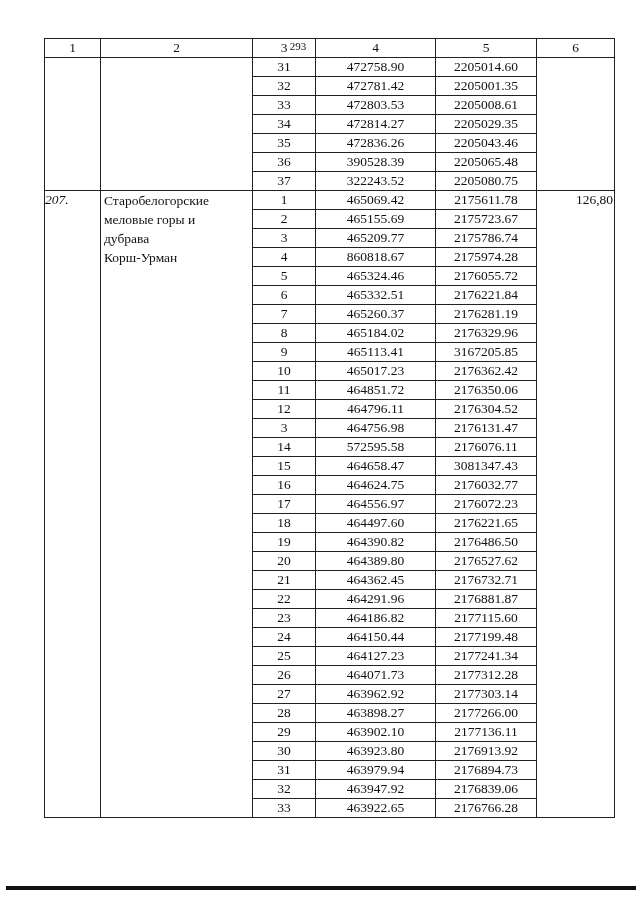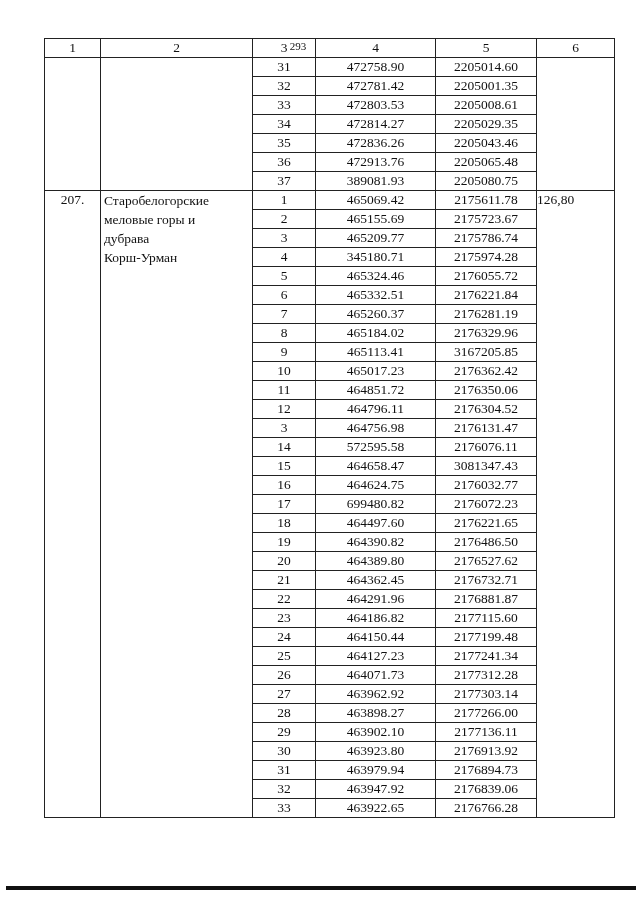--- a/index.html
+++ b/index.html
@@ -2,24 +2,24 @@
 <html><head>
 <meta charset="utf-8">
 <style>
   html, body { margin: 0; padding: 0; background: #ffffff; }
   body { width: 640px; height: 905px; position: relative; overflow: hidden;
          font-family: "Liberation Serif", "DejaVu Serif", serif; color: #111; }
   .page-num { position: absolute; top: 17px; left: 0; width: 596px; text-align: center; font-size: 11px; margin-top: 23px; }
   table.coords { position: absolute; top: 38px; left: 44px; border-collapse: collapse; table-layout: fixed; width: 570px; }
   table.coords td { border: 1px solid #222; padding: 0; font-size: 13.5px; height: 18px; line-height: 18px; }
   table.coords tr.hdr td { text-align: center; border-width: 1.5px; }
-  td.c1 { text-align: center; vertical-align: top; }
+  td.c1 { text-align: left; vertical-align: top; font-style: italic; }
   td.c2 { text-align: left; vertical-align: top; padding-left: 3px !important; line-height: 19px !important; }
   td.c3, td.c4, td.c5 { text-align: center; }
-  td.c6 { vertical-align: top; padding-right: 1px !important; }
+  td.c6 { text-align: right; vertical-align: top; padding-right: 1px !important; }
   table.coords { border: 1.5px solid #222; }
   .bottom-rule { position: absolute; left: 6px; width: 630px; top: 886px; height: 4px; background: #111; }
 </style>
 </head>
 <body>
 
 <div class="page-num">293</div>
 
 <table class="coords">
   <colgroup>
@@ -62,26 +62,26 @@
         <td class="c4">472814.27</td>
         <td class="c5">2205029.35</td>
       </tr>
       <tr>
         <td class="c3">35</td>
         <td class="c4">472836.26</td>
         <td class="c5">2205043.46</td>
       </tr>
       <tr>
         <td class="c3">36</td>
-        <td class="c4">472913.76</td>
+        <td class="c4">390528.39</td>
         <td class="c5">2205065.48</td>
       </tr>
       <tr>
         <td class="c3">37</td>
-        <td class="c4">389081.93</td>
+        <td class="c4">322243.52</td>
         <td class="c5">2205080.75</td>
       </tr>
       <tr>
         <td class="c1" rowspan="33">207.</td>
         <td class="c2" rowspan="33">
           <div>Старобелогорские</div>
           <div>меловые горы и</div>
           <div>дубрава</div>
           <div>Корш-Урман</div>
         </td>
@@ -95,21 +95,21 @@
         <td class="c4">465155.69</td>
         <td class="c5">2175723.67</td>
       </tr>
       <tr>
         <td class="c3">3</td>
         <td class="c4">465209.77</td>
         <td class="c5">2175786.74</td>
       </tr>
       <tr>
         <td class="c3">4</td>
-        <td class="c4">345180.71</td>
+        <td class="c4">860818.67</td>
         <td class="c5">2175974.28</td>
       </tr>
       <tr>
         <td class="c3">5</td>
         <td class="c4">465324.46</td>
         <td class="c5">2176055.72</td>
       </tr>
       <tr>
         <td class="c3">6</td>
         <td class="c4">465332.51</td>
@@ -160,21 +160,21 @@
         <td class="c4">464658.47</td>
         <td class="c5">3081347.43</td>
       </tr>
       <tr>
         <td class="c3">16</td>
         <td class="c4">464624.75</td>
         <td class="c5">2176032.77</td>
       </tr>
       <tr>
         <td class="c3">17</td>
-        <td class="c4">699480.82</td>
+        <td class="c4">464556.97</td>
         <td class="c5">2176072.23</td>
       </tr>
       <tr>
         <td class="c3">18</td>
         <td class="c4">464497.60</td>
         <td class="c5">2176221.65</td>
       </tr>
       <tr>
         <td class="c3">19</td>
         <td class="c4">464390.82</td>

